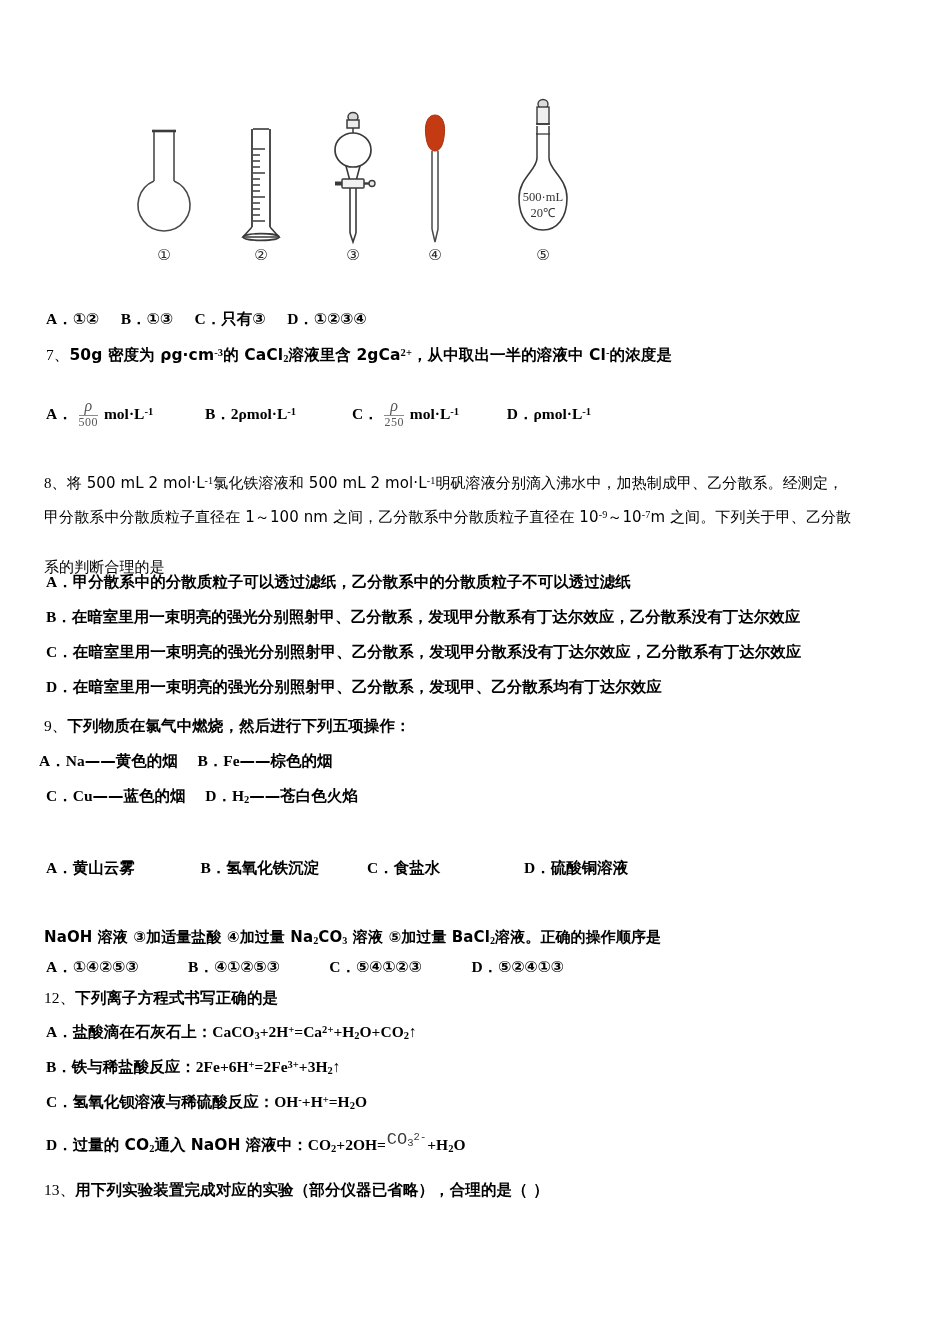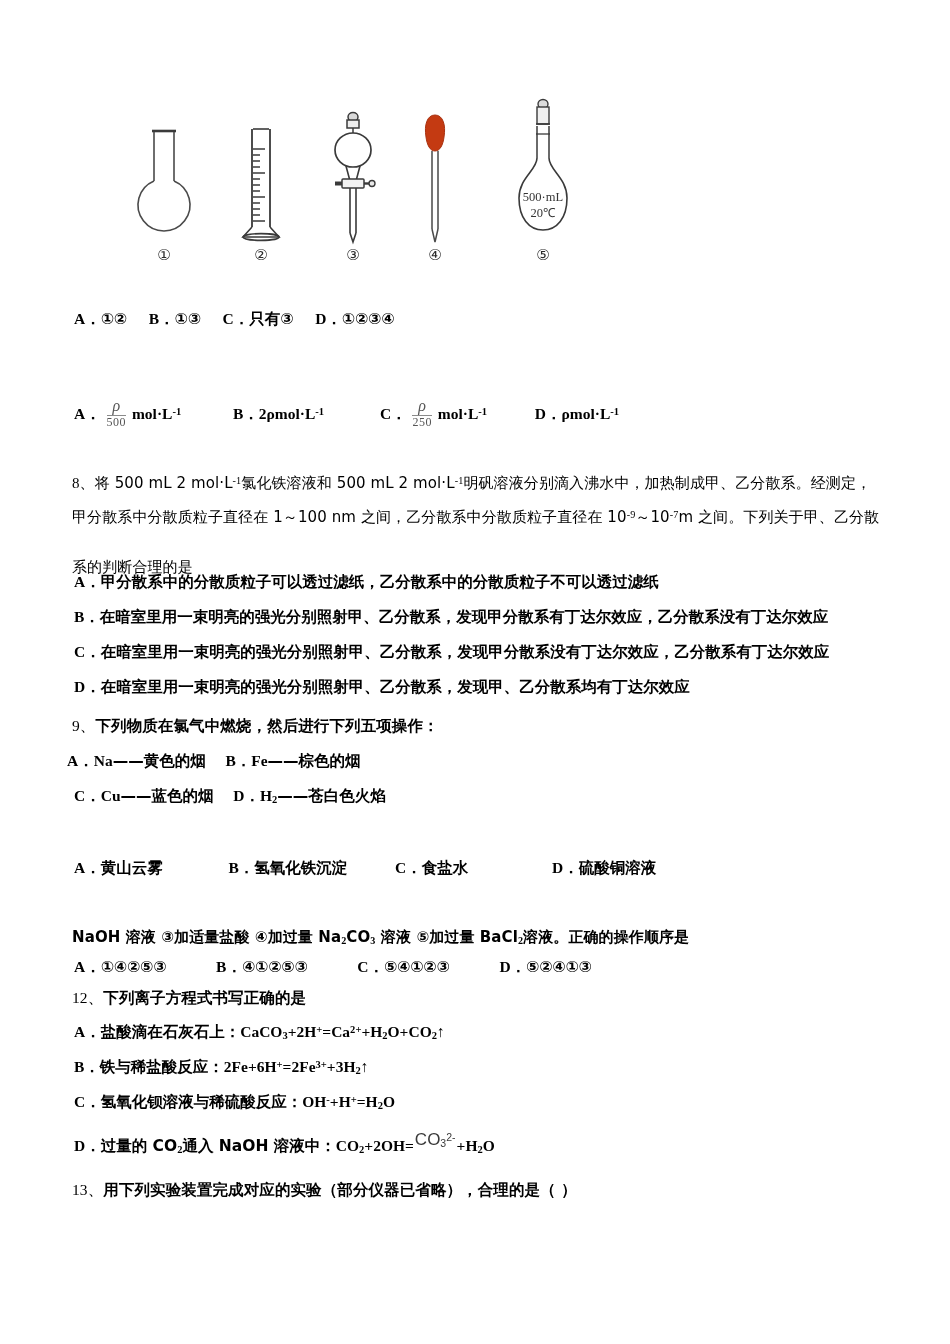--- a/index.html
+++ b/index.html
@@ -44,21 +44,20 @@
     color: #2a2a2a;
     line-height: 1;
   }
 
   
   .line {
     position: absolute;
     white-space: nowrap;
     font-family: "Liberation Serif", "DejaVu Serif", serif;
     color: #000;
-    margin-left: 28px;
   }
   .q-stem {
     font-size: 15.5px;
     letter-spacing: .1px;
   }
   .bold {
     font-weight: bold;
   }
   .opt {
     font-size: 15.5px;
@@ -98,21 +97,21 @@
     padding: 0 5px 1px 5px;
   }
   .frac .den {
     display: block;
     font-size: 12px;
     line-height: 1.15;
     letter-spacing: .5px;
   }
   .mathbox {
     display: inline-block;
-    font-family: Liberation Sans, sans-serif;
+    font-family: Liberation Mono, monospace;
     font-weight: normal;
     font-size: 17px;
     color: #3a3a3a;
     vertical-align: 0.35em;
     margin: 0 1px;
   }
   .circ {
     font-family: "DejaVu Sans", sans-serif;
   }
 </style>
@@ -202,20 +201,23 @@
   <div class="line opt" style="left:46px; top:309px;">
     <span>A．</span><span class="circ">①②</span>
     <span style="display:inline-block;width:14px"></span>
     <span>B．</span><span class="circ">①③</span>
     <span style="display:inline-block;width:14px"></span>
     <span>C．</span><span class="han">只有③</span>
     <span style="display:inline-block;width:14px"></span>
     <span>D．</span><span class="circ">①②③④</span>
   </div>
 
+  <div class="line q-stem bold" style="left:46px; top:345px;">
+    <span class="num-lead">7、</span><span class="han">50g 密度为 ρg·cm</span><sup>-3</sup><span class="han">的 CaCl</span><sub>2</sub><span class="han">溶液里含 2gCa</span><sup>2+</sup><span class="han">，从中取出一半的溶液中 Cl</span><sup>-</sup><span class="han">的浓度是</span>
+  </div>
 
   <div class="line opt" style="left:46px; top:398px;">
     <span>A．</span>
     <span class="frac">
       <span class="num">ρ</span>
       <span class="den">500</span>
     </span>
     <span>mol·L</span><sup>-1</sup>
     <span style="display:inline-block;width:44px"></span>
     <span>B．</span><span>2ρmol·L</span><sup>-1</sup>

